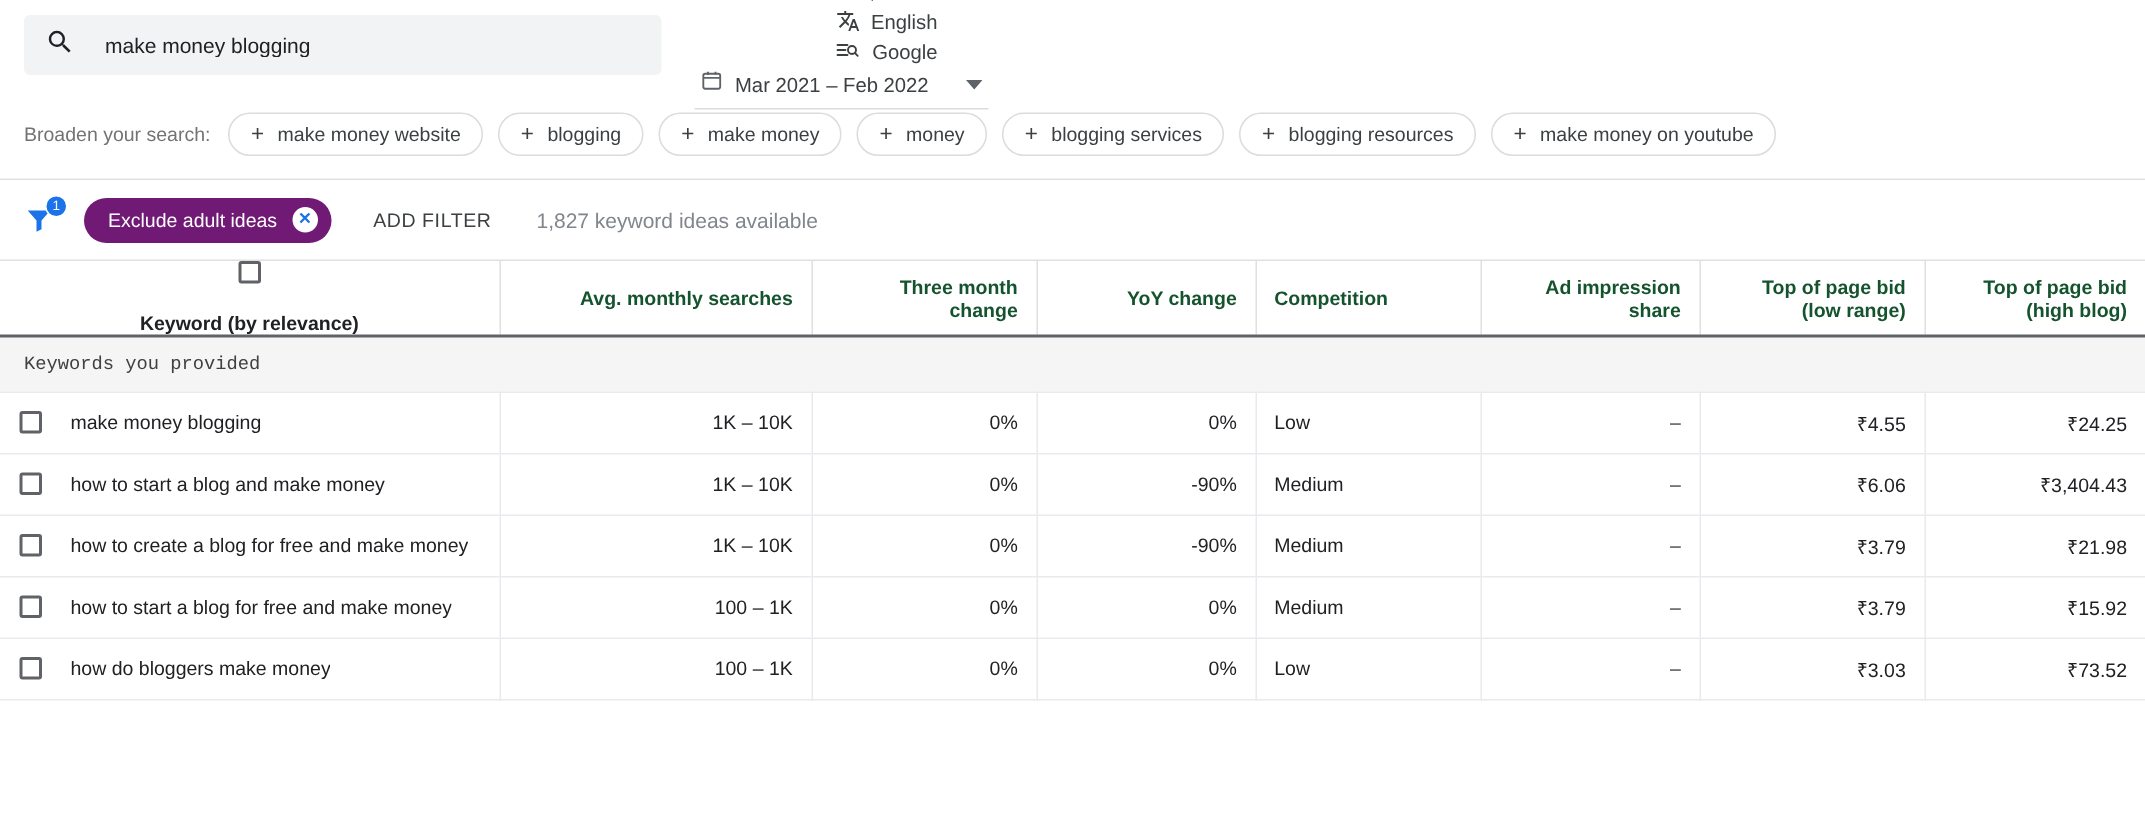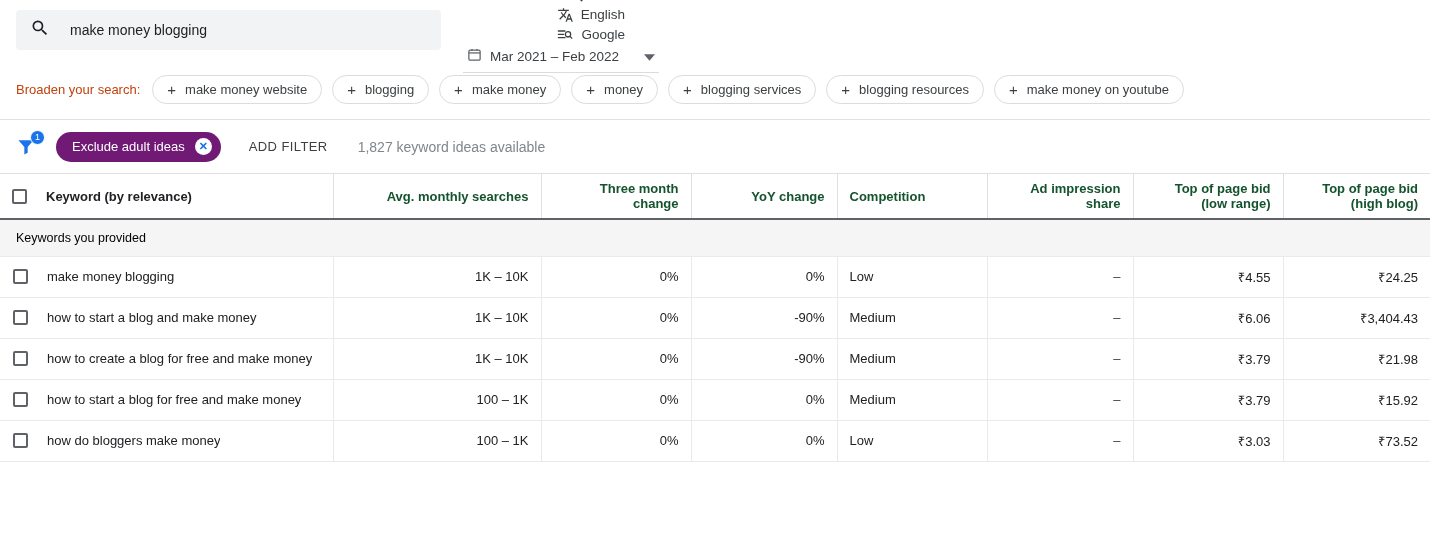--- a/index.html
+++ b/index.html
@@ -78,21 +78,21 @@
   .broaden {
     height: 60px;
     display: flex;
     align-items: center;
     padding: 0 16px;
     border-bottom: 1px solid #e0e0e0;
     gap: 10px;
   }
   .broaden-label {
     font-size: 13px;
-    color: #c2410c;
+    color: #737373;
     white-space: nowrap;
     margin-right: 2px;
   }
   .chip {
     display: inline-flex;
     align-items: center;
     gap: 9px;
     height: 29px;
     padding: 0 14px;
     border: 1px solid #dadce0;
@@ -204,36 +204,37 @@
   }
   tbody td.kwcell { text-align: left; }
   tbody td.lefttext { text-align: left; }
   tbody td:last-child { border-right: 0; }
 
   tr.section td {
     height: 37px;
     background: #f5f5f5;
     border-right: 0;
     border-bottom: 1px solid #e8eaed;
-    color: #000000;
+    color: #404040;
     font-size: 12.5px;
     text-align: left;
     padding-left: 16px;
+    font-family: Liberation Mono, monospace;
   }
 
   .cb {
     width: 15px; height: 15px;
     border: 2px solid #5f6368;
     border-radius: 2px;
     display: inline-block;
     background: #fff;
     cursor: pointer;
     vertical-align: middle;
   }
-  .kw-head-inner { display:flex; align-items:center; gap: 19px; }
+  .kw-head-inner { display:flex; align-items:center; gap: 19px; flex-direction: column; }
   .kw-cell-inner { display:flex; align-items:center; gap: 19px; padding-left: 1px;}
   .kw-text { white-space: nowrap; overflow: hidden; text-overflow: ellipsis; }
   .dash { color:#3c4043; }
 </style>
 </head>
 <body>
 
 <div class="page">
 
   <div class="topbar">

